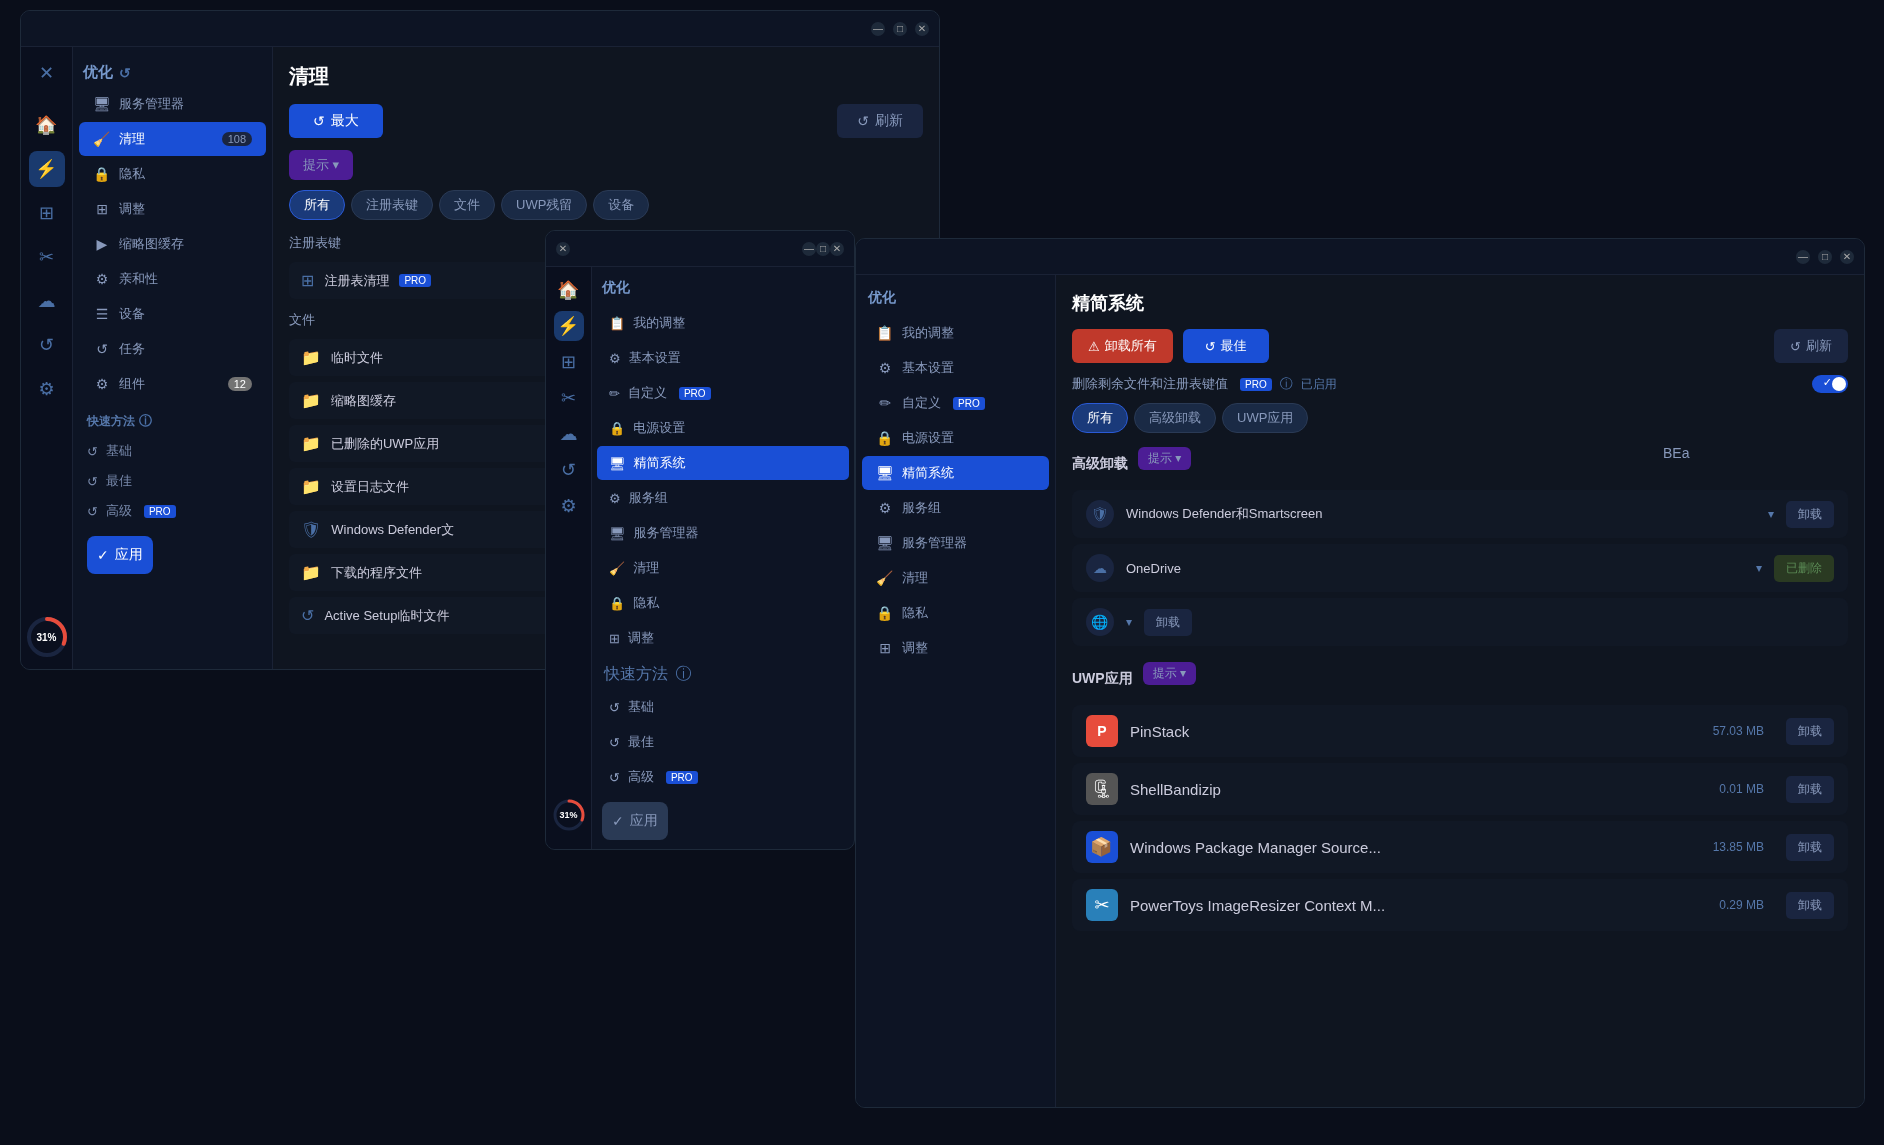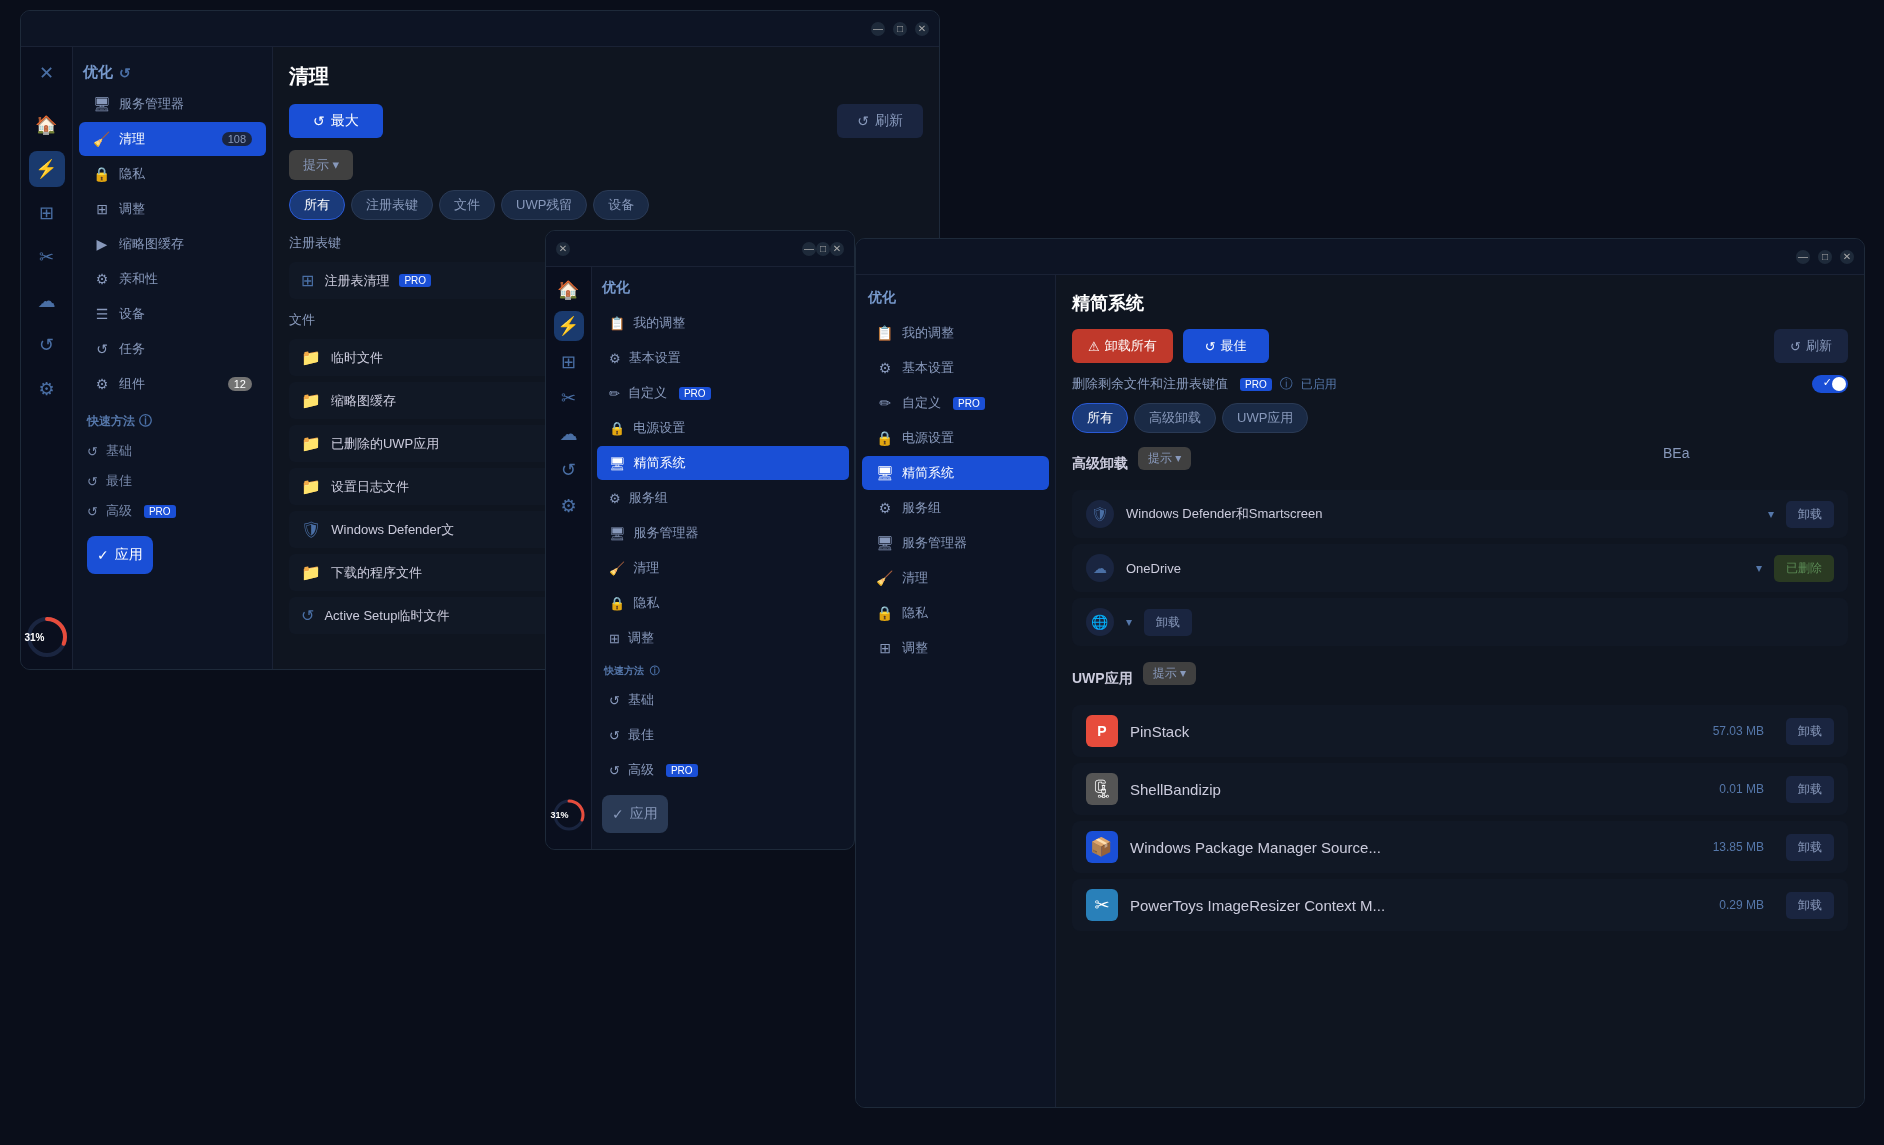--- a/index.html
+++ b/index.html
@@ -98,21 +98,21 @@
       background: #1a3a6e;
       color: #4d9fff;
     }
 
     .progress-circle {
       width: 44px;
       height: 44px;
       position: relative;
       display: flex;
       align-items: center;
-      justify-content: flex-start;
+      justify-content: center;
     }
 
     .progress-circle svg {
       position: absolute;
       top: 0; left: 0;
     }
 
     .progress-circle span {
       font-size: 10px;
       color: #fff;
@@ -256,21 +256,21 @@
       font-size: 14px;
       cursor: pointer;
       display: flex;
       align-items: center;
       gap: 6px;
       font-family: inherit;
       margin-left: auto;
     }
 
     .hint-btn {
-      background: #404040;
+      background: #4c1d95;
       color: #8899bb;
       border: none;
       border-radius: 6px;
       padding: 6px 14px;
       font-size: 13px;
       cursor: pointer;
       font-family: inherit;
       margin-bottom: 10px;
     }
 
@@ -389,22 +389,22 @@
     }
 
     .mid-nav-item.active {
       background: #1a4fd6;
       color: #fff;
     }
 
     .mid-nav-section {
       padding: 8px 12px 4px;
       color: #5577aa;
-      font-size: 10px;
-      font-weight: bold;
+      font-size: 16px;
+      font-weight: normal;
     }
 
     .mid-apply-btn {
       margin: 8px 10px;
       background: #2a3a55;
       color: #8899bb;
       border: none;
       border-radius: 8px;
       padding: 10px;
       font-size: 14px;

